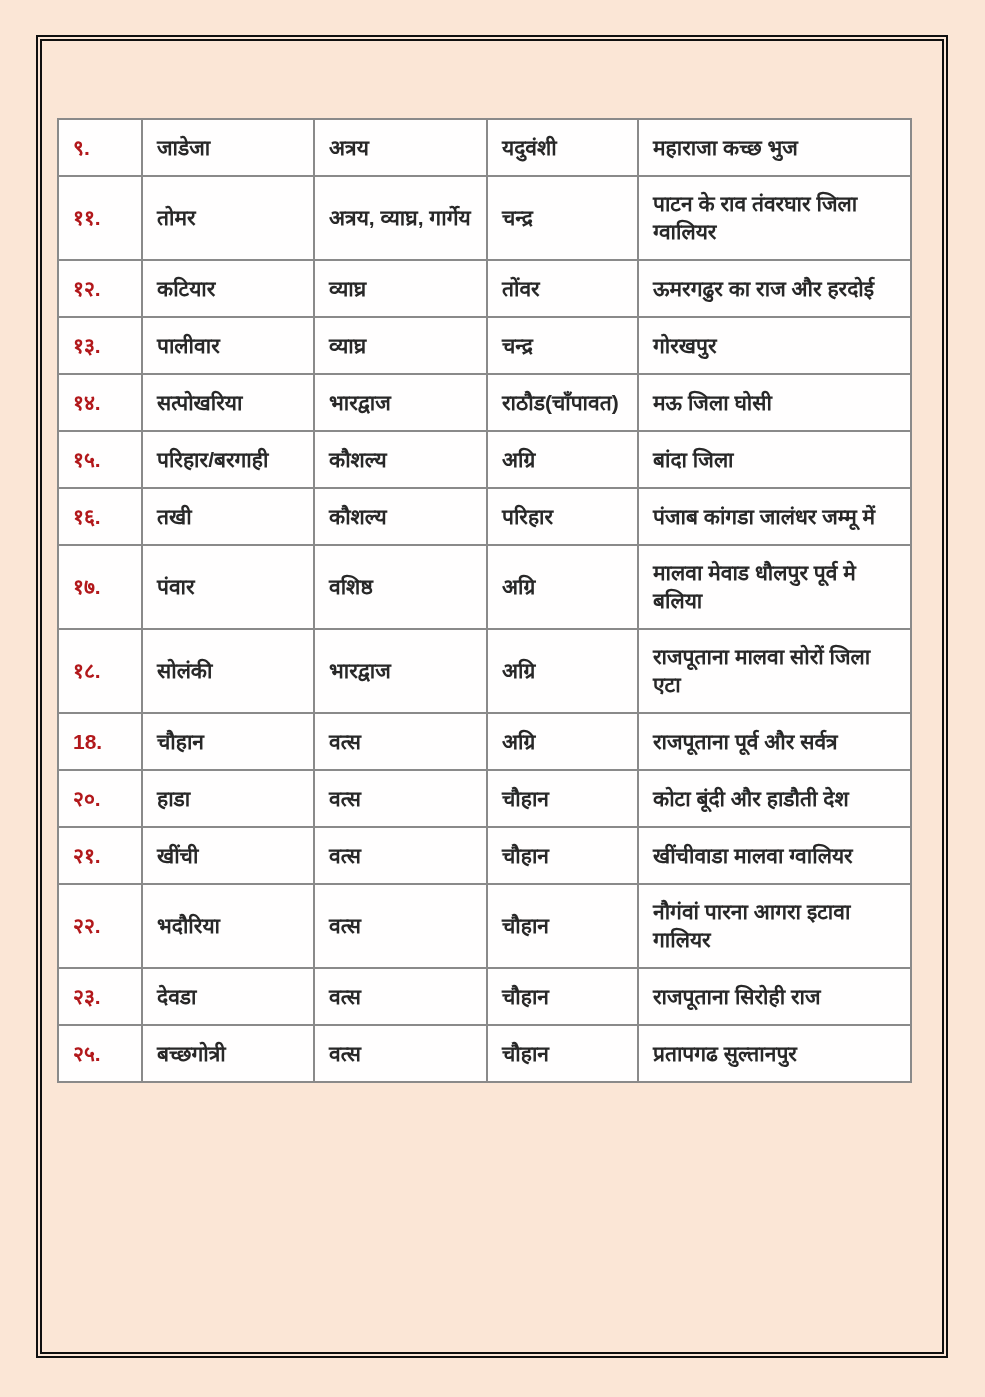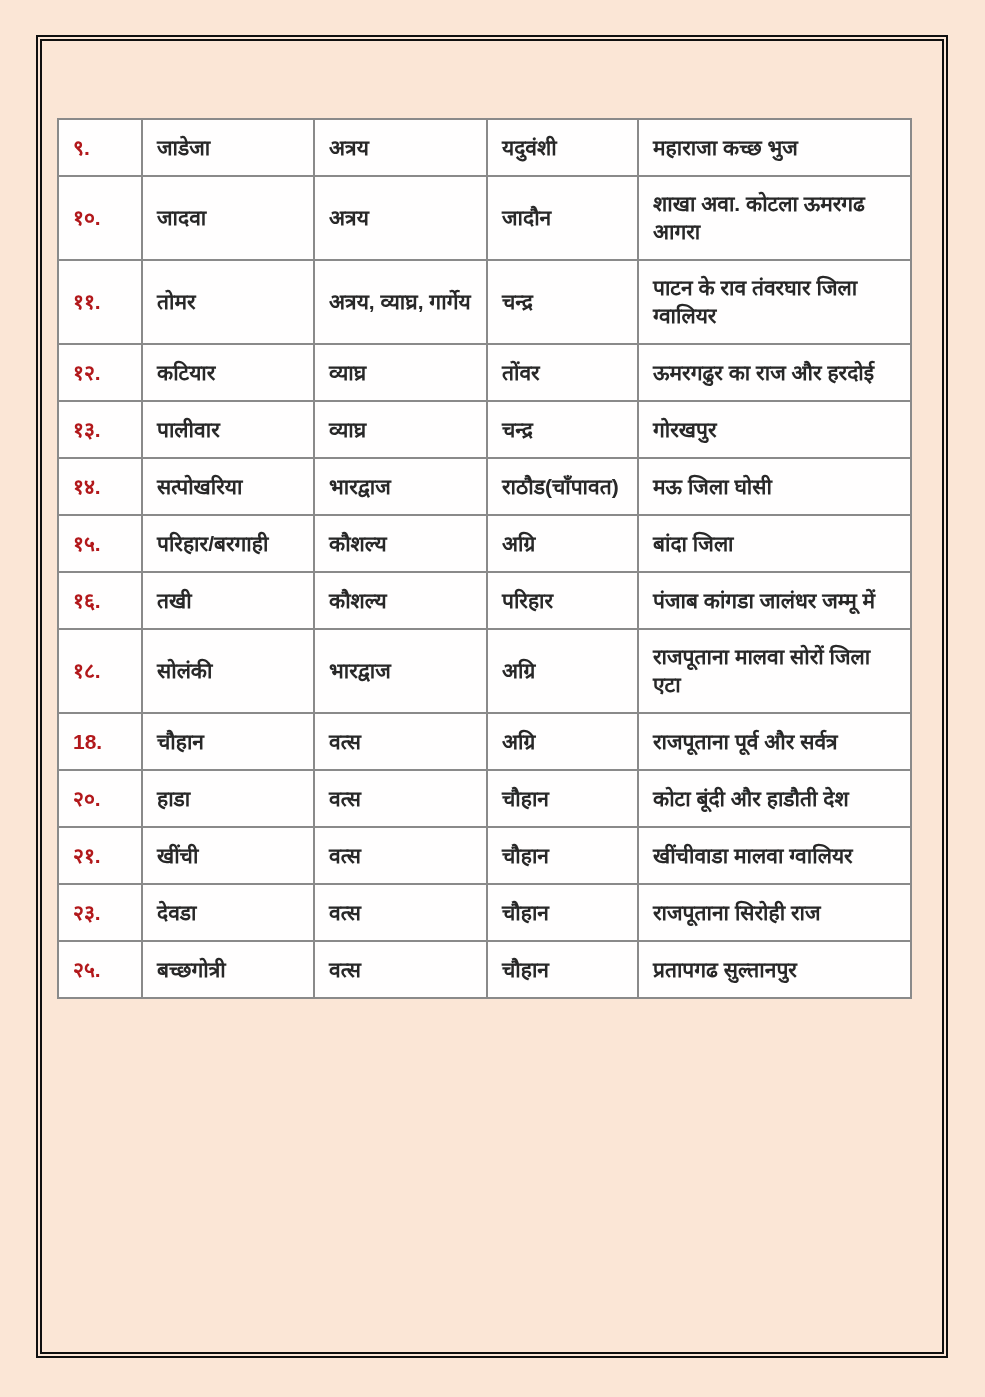--- a/index.html
+++ b/index.html
@@ -71,27 +71,20 @@
   </colgroup>
   <tbody>
   <tr>
     <td class="serial">९.</td>
     <td class="surname">जाडेजा</td>
     <td class="gotra">अत्रय</td>
     <td class="vansh">यदुवंशी</td>
     <td class="region">महाराजा कच्छ भुज</td>
   </tr>
 
-  <tr>
-    <td class="serial">१०.</td>
-    <td class="surname">जादवा</td>
-    <td class="gotra">अत्रय</td>
-    <td class="vansh">जादौन</td>
-    <td class="region">शाखा अवा. कोटला ऊमरगढ आगरा</td>
-  </tr>
 
   <tr>
     <td class="serial">११.</td>
     <td class="surname">तोमर</td>
     <td class="gotra">अत्रय, व्याघ्र, गार्गेय</td>
     <td class="vansh">चन्द्र</td>
     <td class="region">पाटन के राव तंवरघार जिला ग्वालियर</td>
   </tr>
 
   <tr>
@@ -127,20 +120,27 @@
   </tr>
 
   <tr>
     <td class="serial">१६.</td>
     <td class="surname">तखी</td>
     <td class="gotra">कौशल्य</td>
     <td class="vansh">परिहार</td>
     <td class="region">पंजाब कांगडा जालंधर जम्मू में</td>
   </tr>
 
+  <tr>
+    <td class="serial">१७.</td>
+    <td class="surname">पंवार</td>
+    <td class="gotra">वशिष्ठ</td>
+    <td class="vansh">अग्रि</td>
+    <td class="region">मालवा मेवाड धौलपुर पूर्व मे बलिया</td>
+  </tr>
 
   <tr>
     <td class="serial">१८.</td>
     <td class="surname">सोलंकी</td>
     <td class="gotra">भारद्वाज</td>
     <td class="vansh">अग्रि</td>
     <td class="region">राजपूताना मालवा सोरों जिला एटा</td>
   </tr>
 
   <tr>
@@ -160,20 +160,27 @@
   </tr>
 
   <tr>
     <td class="serial">२१.</td>
     <td class="surname">खींची</td>
     <td class="gotra">वत्स</td>
     <td class="vansh">चौहान</td>
     <td class="region">खींचीवाडा मालवा ग्वालियर</td>
   </tr>
 
+  <tr>
+    <td class="serial">२२.</td>
+    <td class="surname">भदौरिया</td>
+    <td class="gotra">वत्स</td>
+    <td class="vansh">चौहान</td>
+    <td class="region">नौगंवां पारना आगरा इटावा गालियर</td>
+  </tr>
 
   <tr>
     <td class="serial">२३.</td>
     <td class="surname">देवडा</td>
     <td class="gotra">वत्स</td>
     <td class="vansh">चौहान</td>
     <td class="region">राजपूताना सिरोही राज</td>
   </tr>
 
 

